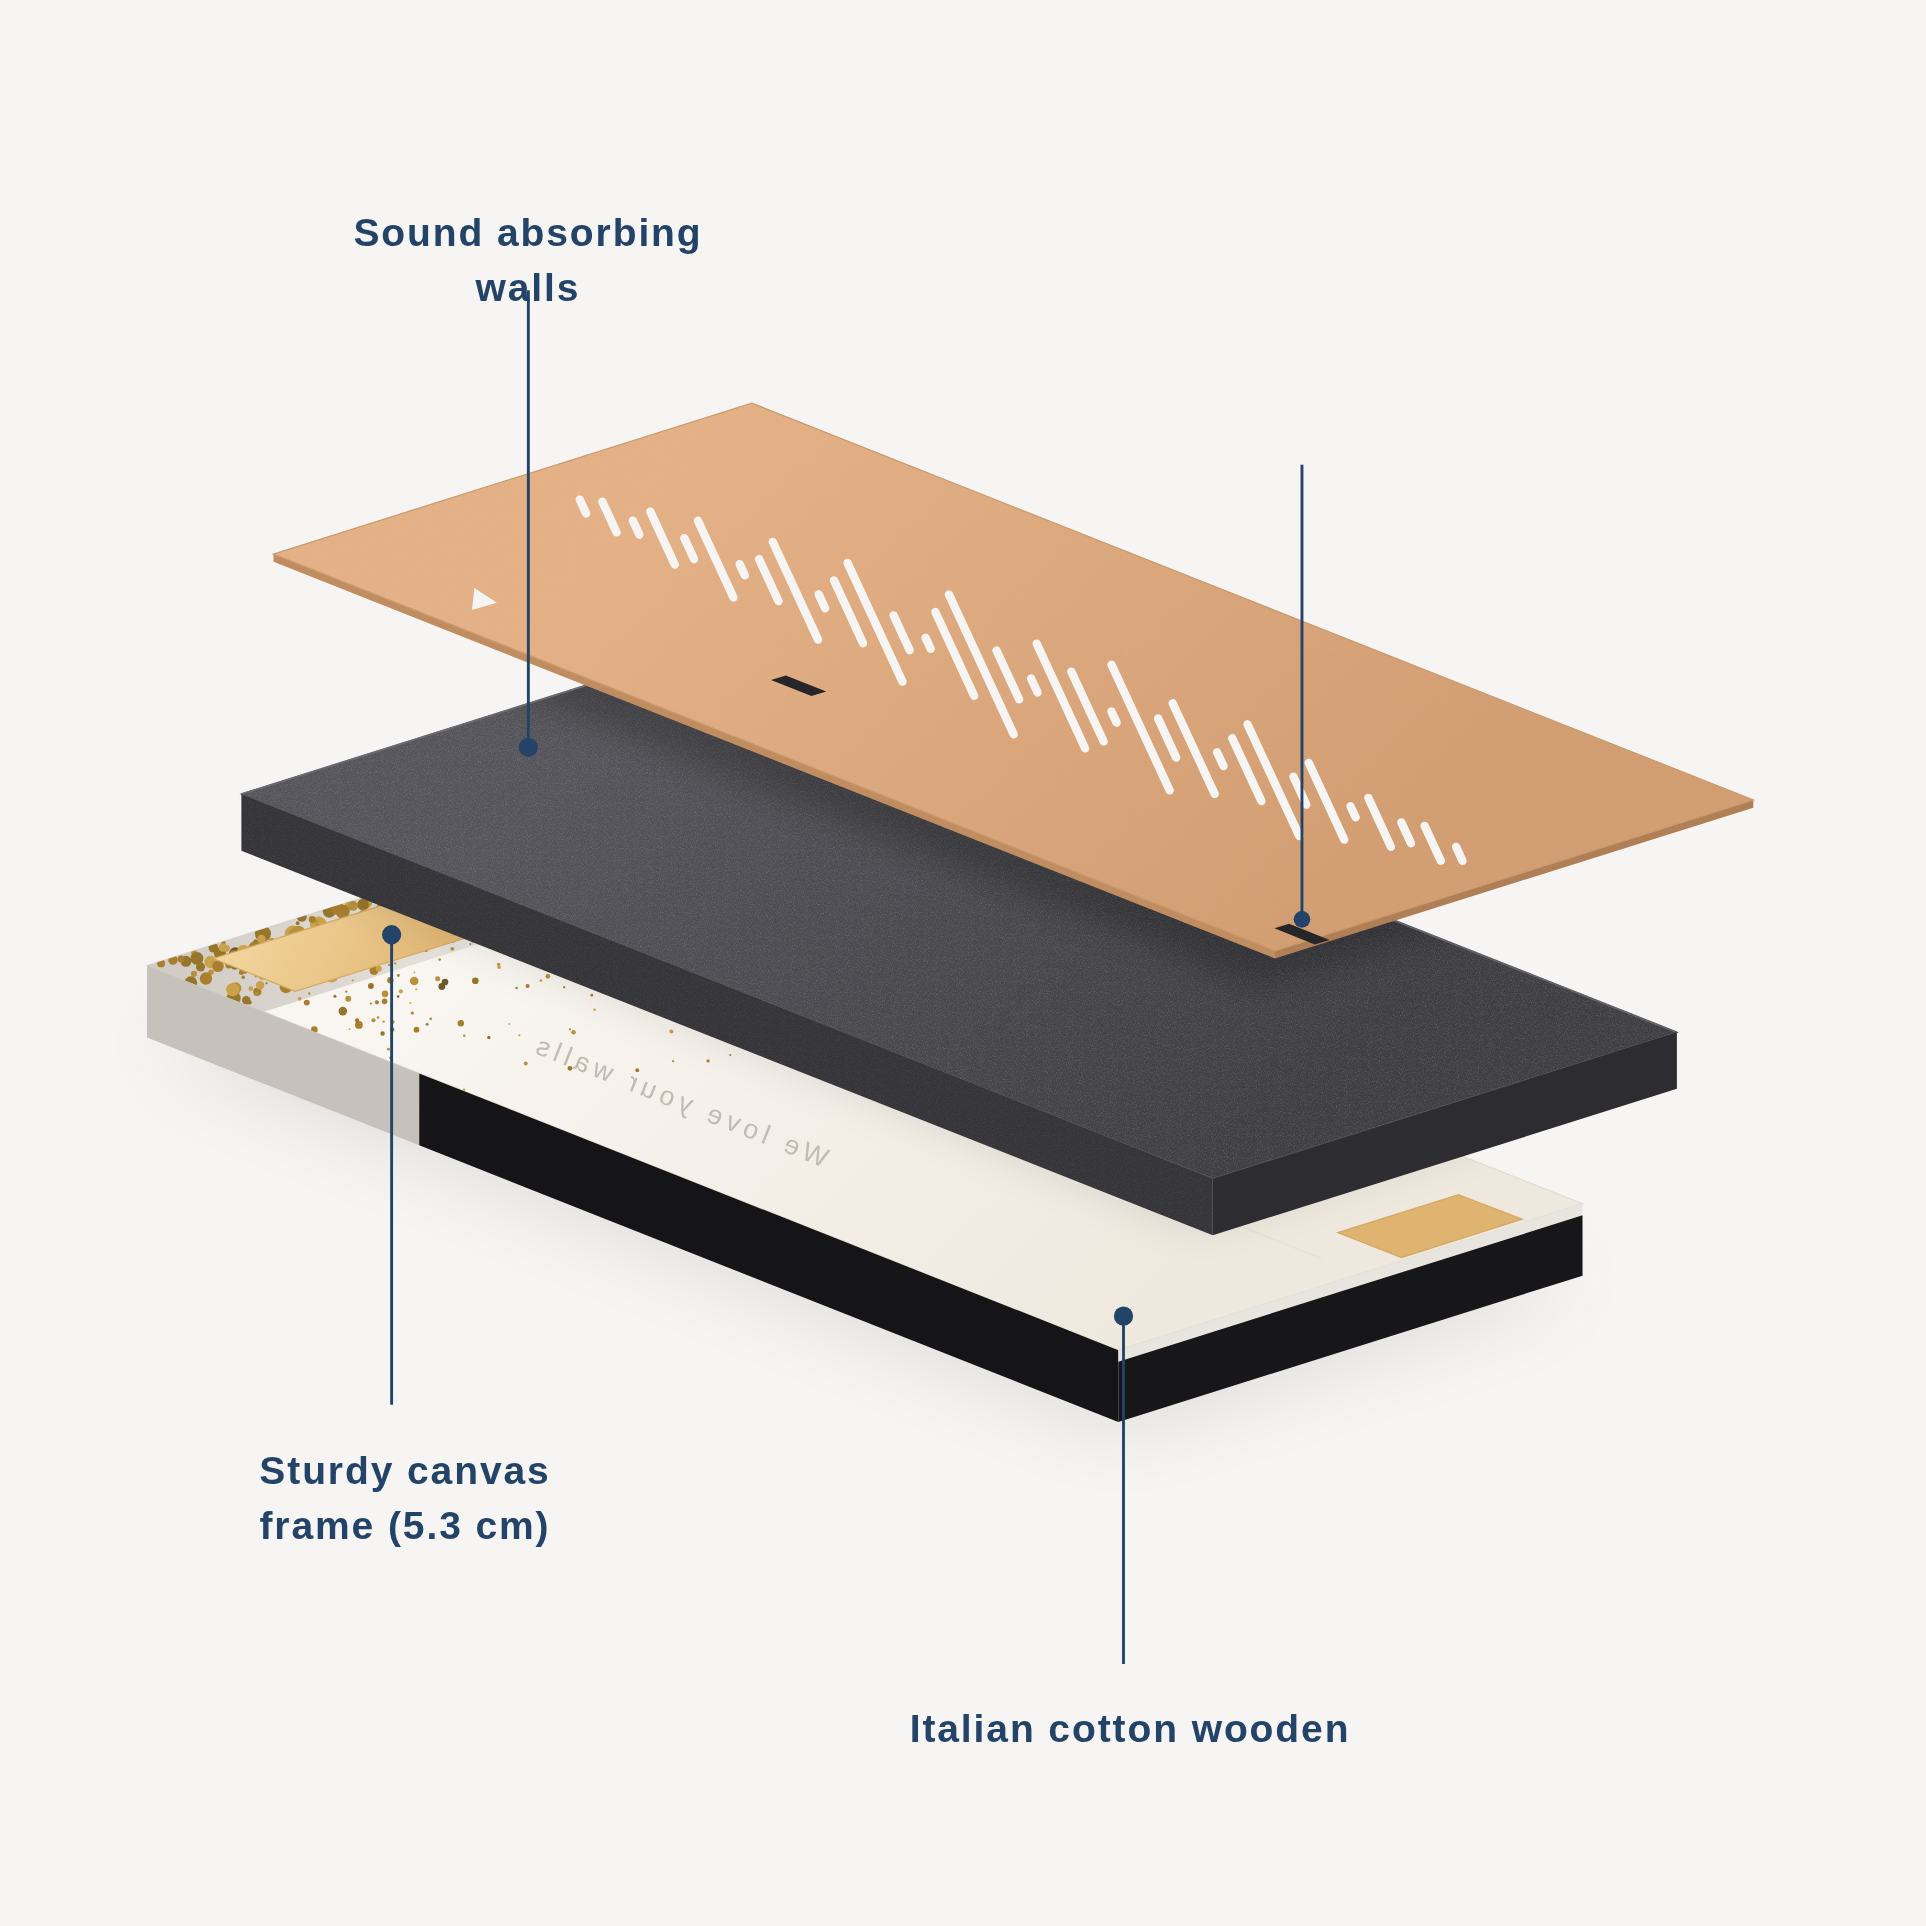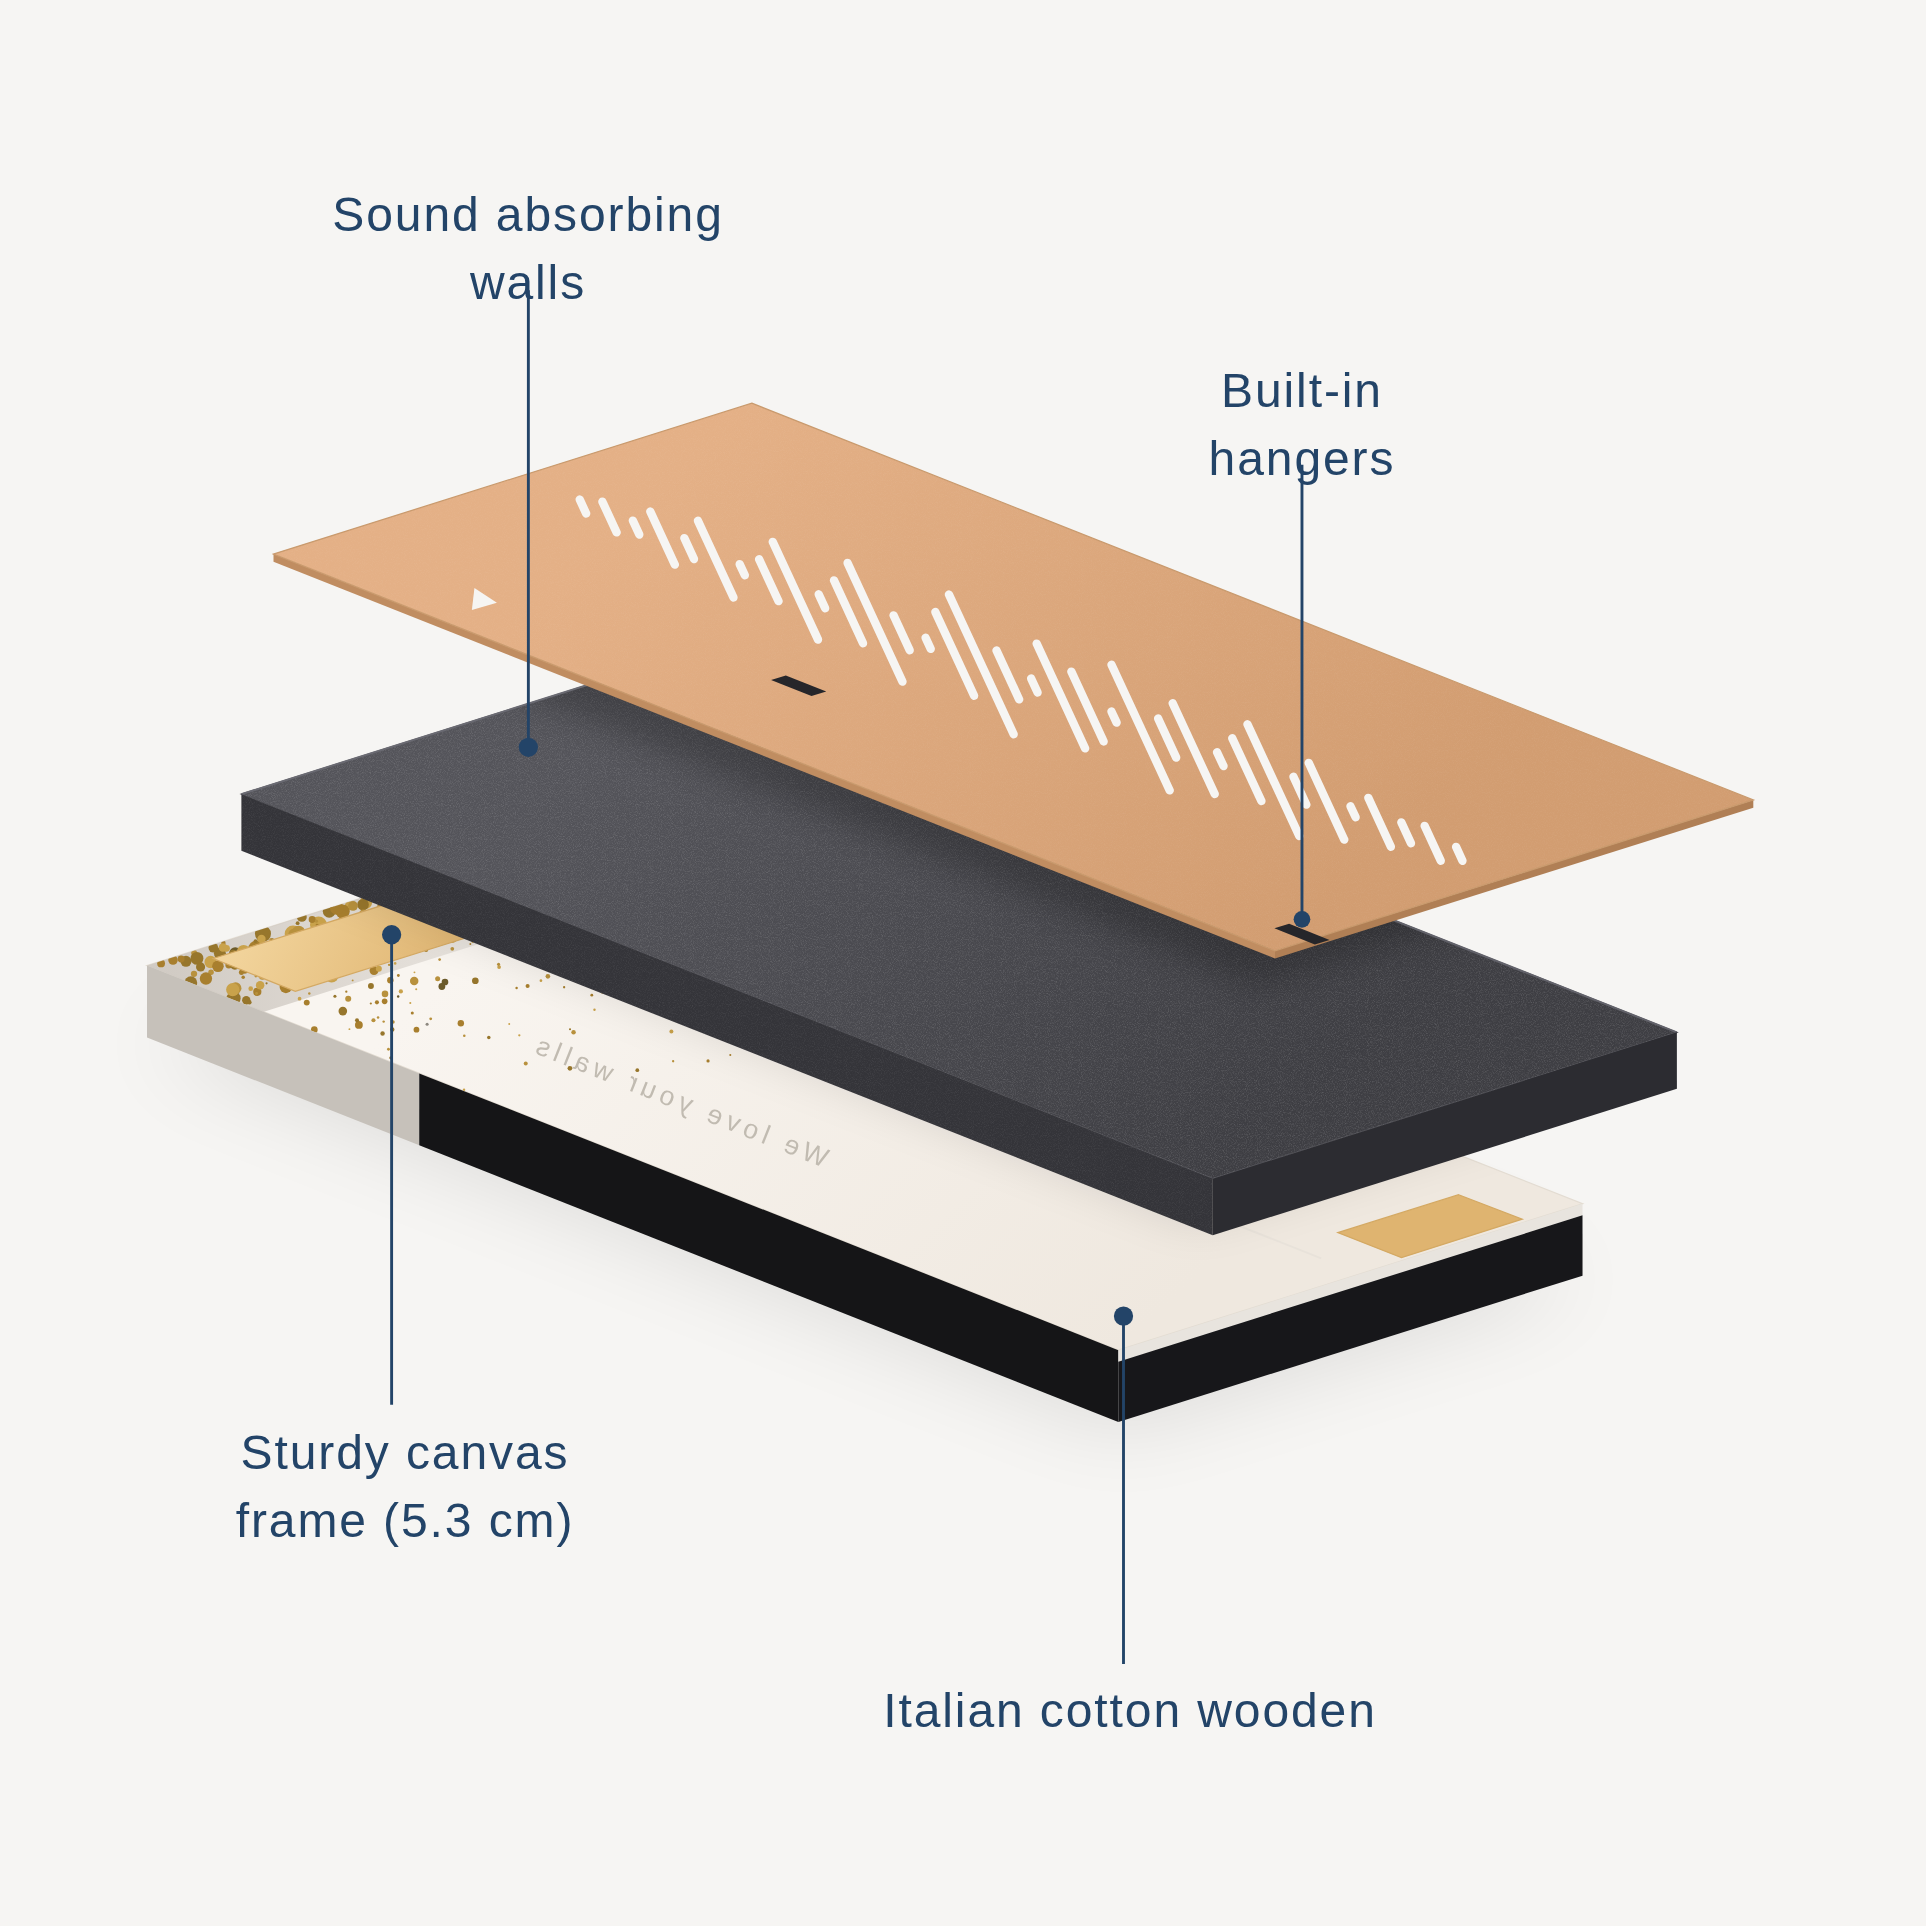--- a/index.html
+++ b/index.html
@@ -8,25 +8,26 @@
     background:#f6f5f3;
     font-family:"Liberation Sans",sans-serif;
   }
   #stage{position:relative;width:1926px;height:1926px;overflow:hidden;background:#f6f5f3}
   #scene{position:absolute;left:0;top:0}
   .label{
     position:absolute;
     transform:translateX(-50%);
     text-align:center;
     color:var(--label,#234468);
-    font-size:48px;
+    font-size:39px;
     line-height:1.42;
     letter-spacing:1.9px;
-    font-weight:400;
+    font-weight:700;
     white-space:nowrap;
+    margin-top:24px;
   }
 </style>
 </head>
 <body style="--label: #234468;">
 
 <div id="stage" style="background: rgb(246, 245, 243);">
 
   <svg id="scene" width="1926" height="1926" viewBox="0 0 3000 3000" xmlns="http://www.w3.org/2000/svg">
     <defs>
       <linearGradient id="gBoard" x1="1171" y1="628" x2="1986" y2="1481" gradientUnits="userSpaceOnUse">
@@ -760,24 +761,20 @@
 
       <line x1="1750" y1="2064" x2="1750" y2="2592"></line>
       <circle cx="1750" cy="2050" r="15" stroke="none"></circle>
     </g>
   </svg>
 
   <div class="label" style="left:528px;top:181px">
     <div>Sound absorbing</div>
     <div>walls</div>
   </div>
-  <div class="label" style="left:1302px;top:357px">
-    <div>Built-in</div>
-    <div>hangers</div>
-  </div>
   <div class="label" style="left:405px;top:1419px">
     <div>Sturdy canvas</div>
     <div>frame (5.3 cm)</div>
   </div>
   <div class="label" style="left:1130px;top:1677px">
     <div>Italian cotton wooden</div>
   </div>
 </div>
 
 

